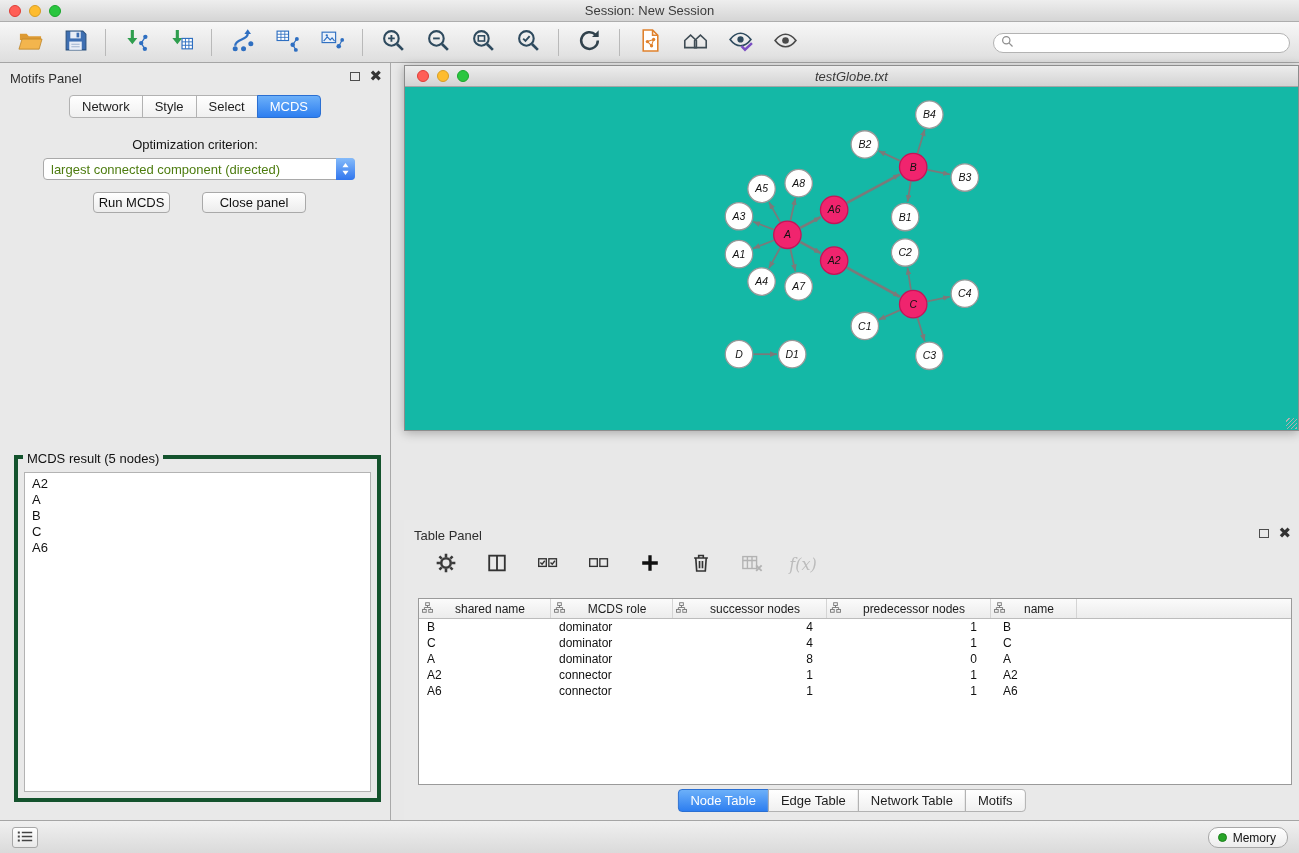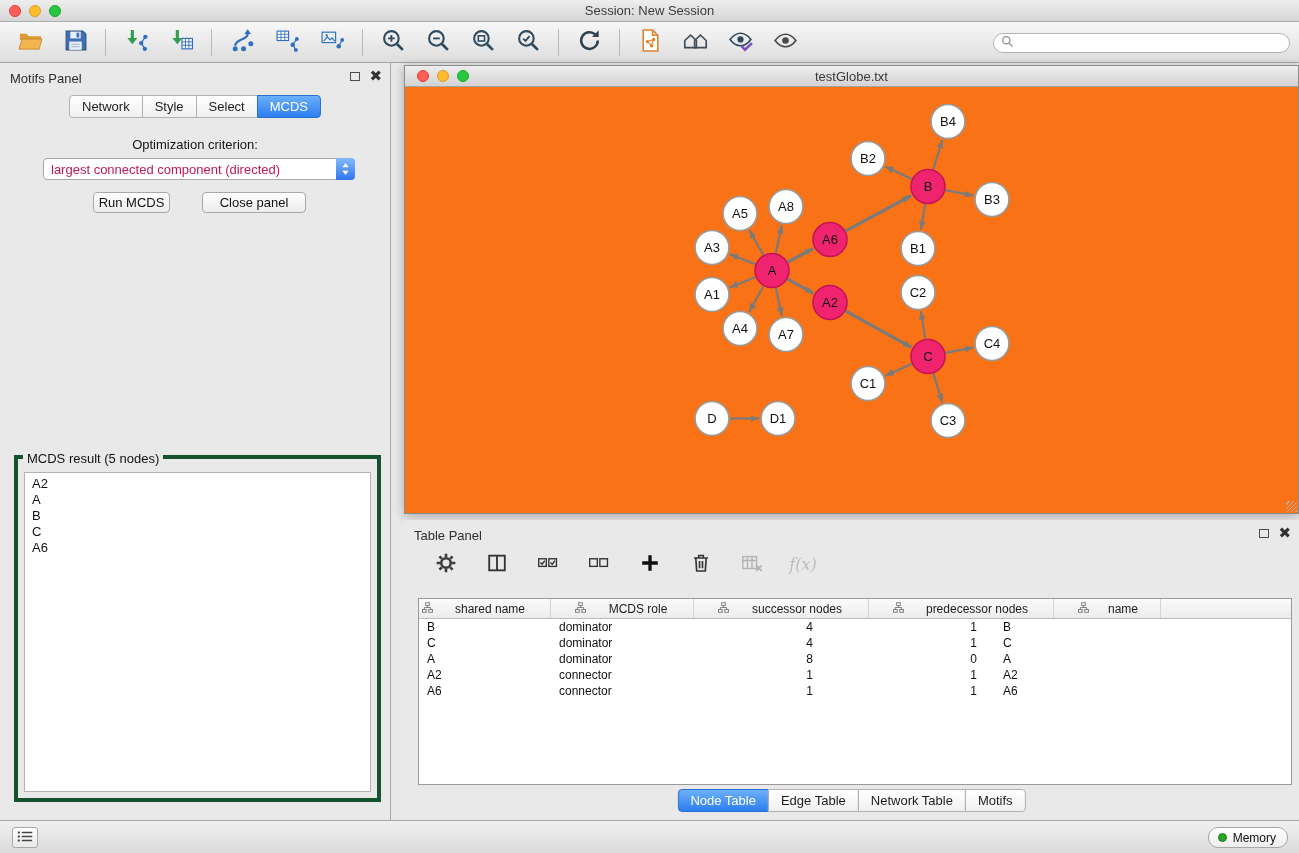--- a/index.html
+++ b/index.html
@@ -49,57 +49,57 @@
   .cp-tabs { position:absolute; top:32px; left:50%; transform:translateX(-50%); }
   .seg { font-size:13px; padding:3px 12px; color:#1d1d1d;
     background:linear-gradient(#ffffff,#f0f0f0); border:1px solid #b2b2b2; margin-left:-1px; }
   .seg:first-child { border-radius:4px 0 0 4px; margin-left:0; }
   .seg:last-child { border-radius:0 4px 4px 0; }
   .seg.active { background:linear-gradient(#6cb0f9,#2d7ef0); color:#fff; border-color:#2a6fd2; }
 
   .opt-label { position:absolute; top:74px; left:0; width:100%; text-align:center; color:#141414; }
   .combo { position:absolute; top:95px; left:43px; width:312px; height:22px;
     background:#fff; border:1px solid #a9a9a9; border-radius:4px; display:flex; align-items:center; }
-  .combo-text { flex:1; padding-left:7px; white-space:nowrap; overflow:hidden; color:#be185d; }
+  .combo-text { flex:1; padding-left:7px; white-space:nowrap; overflow:hidden; color:#4d7c0f; }
   .combo-stepper { width:19px; height:22px; margin:-1px -1px -1px 0; border-radius:0 4px 4px 0;
     background:linear-gradient(#85bbfa,#3176ee); display:flex; align-items:center; justify-content:center; }
 
   .cp-btn { position:absolute; top:129px; height:21px;
     background:linear-gradient(#ffffff,#ececec); border:1px solid #a9a9a9; border-radius:4px; color:#111; }
   .cp-btn.run { left:93px; width:77px; }
   .cp-btn.close { left:202px; width:104px; }
 
   .result-group { position:absolute; left:14px; right:9px; top:392px; bottom:18px; border:4px solid #14532d; }
   .result-legend { position:absolute; top:-8px; left:5px; background:#e9e9e9; padding:0 4px; color:#111; }
   .result-list { position:absolute; left:6px; right:6px; top:13px; bottom:6px;
     background:#fff; border:1px solid #b3b3b3; padding:3px 7px; overflow:hidden; }
   .result-item { line-height:16px; color:#111; }
 
   
-  .net-window { position:absolute; left:404px; top:65px; width:895px; height:449px;
-    background:#f97316; border:1px solid #8d8d8d; box-shadow:0 2px 10px rgba(0,0,0,0.28); }
+  .net-window { position:absolute; left:404px; top:65px; width:895px; height:366px;
+    background:#14b8a6; border:1px solid #8d8d8d; box-shadow:0 2px 10px rgba(0,0,0,0.28);font-style:italic; }
   .net-titlebar { position:relative; height:21px; background:linear-gradient(#ededed,#d3d3d3);
     border-bottom:1px solid #a5a5a5; }
   .net-titlebar .traffic { top:4px; left:12px; }
   .net-title { text-align:center; line-height:21px; color:#3a3a3a; }
   .net-canvas { position:absolute; top:22px; left:0; right:0; bottom:0; }
   .net-canvas svg { width:100%; height:100%; display:block; }
   .resize-grip { position:absolute; right:1px; bottom:1px; width:11px; height:11px;
     background:repeating-linear-gradient(135deg, transparent 0 2px, #b0b0b0 2px 3px); }
 
   
   .table-panel { position:absolute; left:404px; top:520px; width:895px; height:300px; background:#e9e9e9; }
   .tp-toolbar { position:absolute; top:27px; left:16px; height:34px; display:flex; align-items:center; gap:11px; }
   .tp-btn { width:28px; height:28px; display:flex; align-items:center; justify-content:center;margin-left:12px; }
   .tp-btn svg { width:22px; height:22px; }
   .fx { font-family:"DejaVu Serif","Liberation Serif",serif; font-style:italic; font-size:16px; color:#bcbcbc; }
 
   .tp-table { position:absolute; left:14px; top:78px; width:874px; height:187px;
     background:#fff; border:1px solid #9a9a9a; overflow:hidden; }
-  .thead { display:flex; height:20px; background:linear-gradient(#fbfbfb,#ececec); border-bottom:1px solid #bcbcbc;gap:21px; }
+  .thead { display:flex; height:20px; background:linear-gradient(#fbfbfb,#ececec); border-bottom:1px solid #bcbcbc; }
   .th { display:flex; align-items:center; font-size:12px; color:#1c1c1c; border-right:1px solid #d4d4d4; padding:0 3px; }
   .th .lbl { flex:1; text-align:center; }
   .th.fill { flex:1; border-right:none; }
   .tbody { }
   .tr { display:flex; height:16px; align-items:center; font-size:12px; color:#111; }
   .td { padding-left:8px; white-space:nowrap; overflow:hidden; }
   .td.r { text-align:right; padding-left:0; padding-right:14px; }
   .td.name-col { padding-left:12px; }
   .c0 { width:132px; } .c1 { width:122px; } .c2 { width:154px; } .c3 { width:164px; } .c4 { width:86px; }
 

